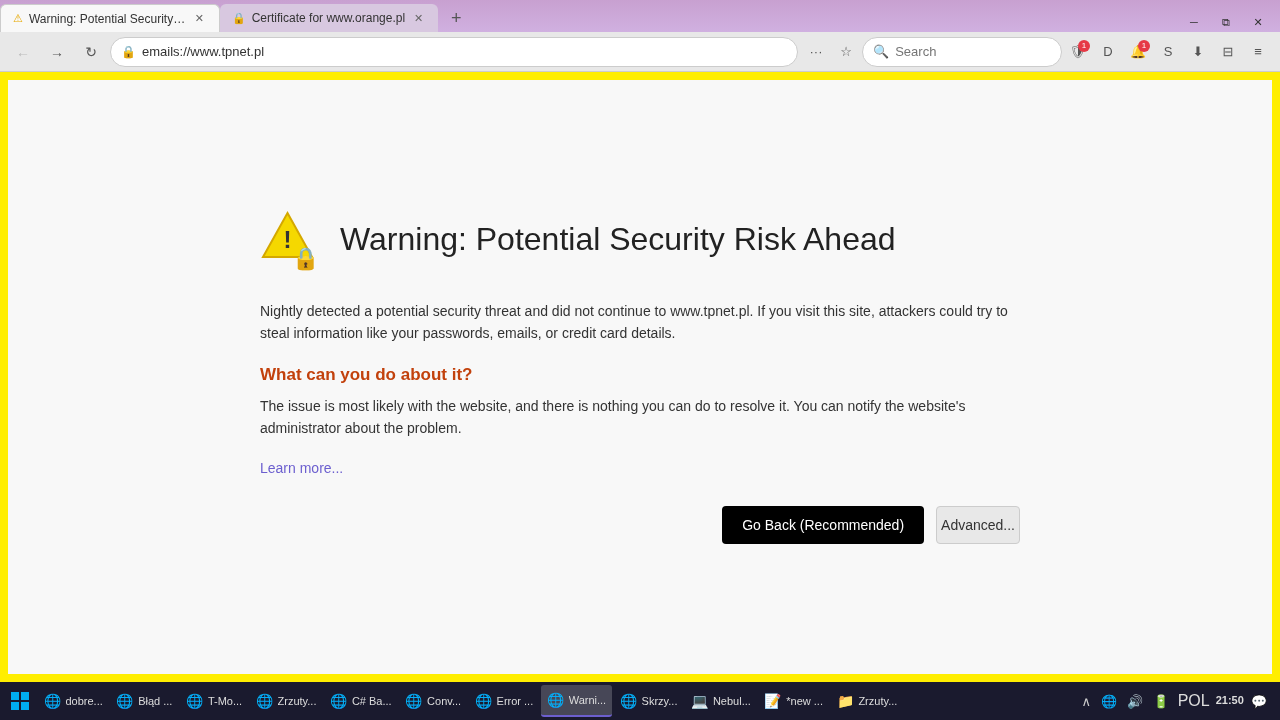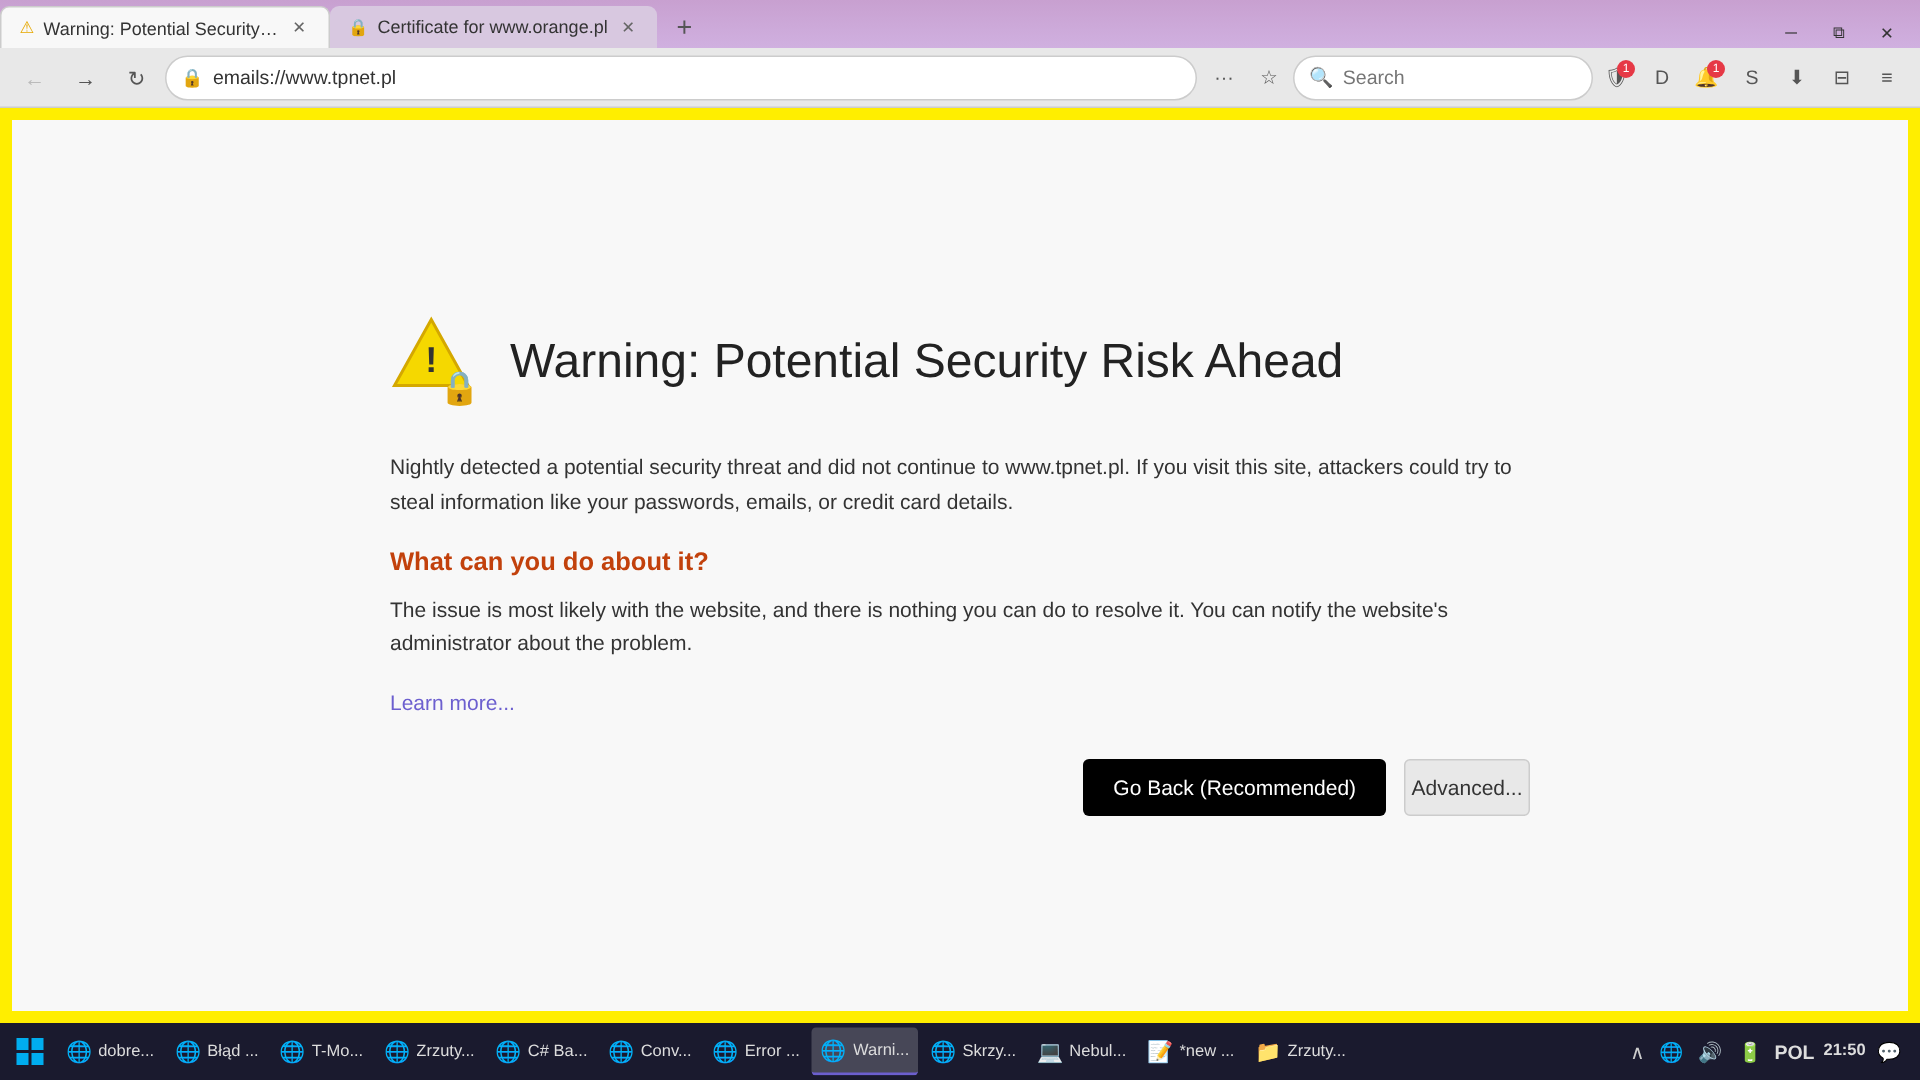--- a/index.html
+++ b/index.html
@@ -353,23 +353,23 @@
 
     .taskbar-clock {
       font-size: 11px;
       color: #ddd;
       text-align: right;
       line-height: 1.4;
       font-weight: bold;
     }
 
     .taskbar-lang {
-      font-size: 13px;
+      font-size: 16px;
       color: #ddd;
-      font-weight: bold;
+      font-weight: normal;
     }
 
     
     .triangle-svg { display: block; }
   </style>
 </head>
 <body>
 
 <div>
 

